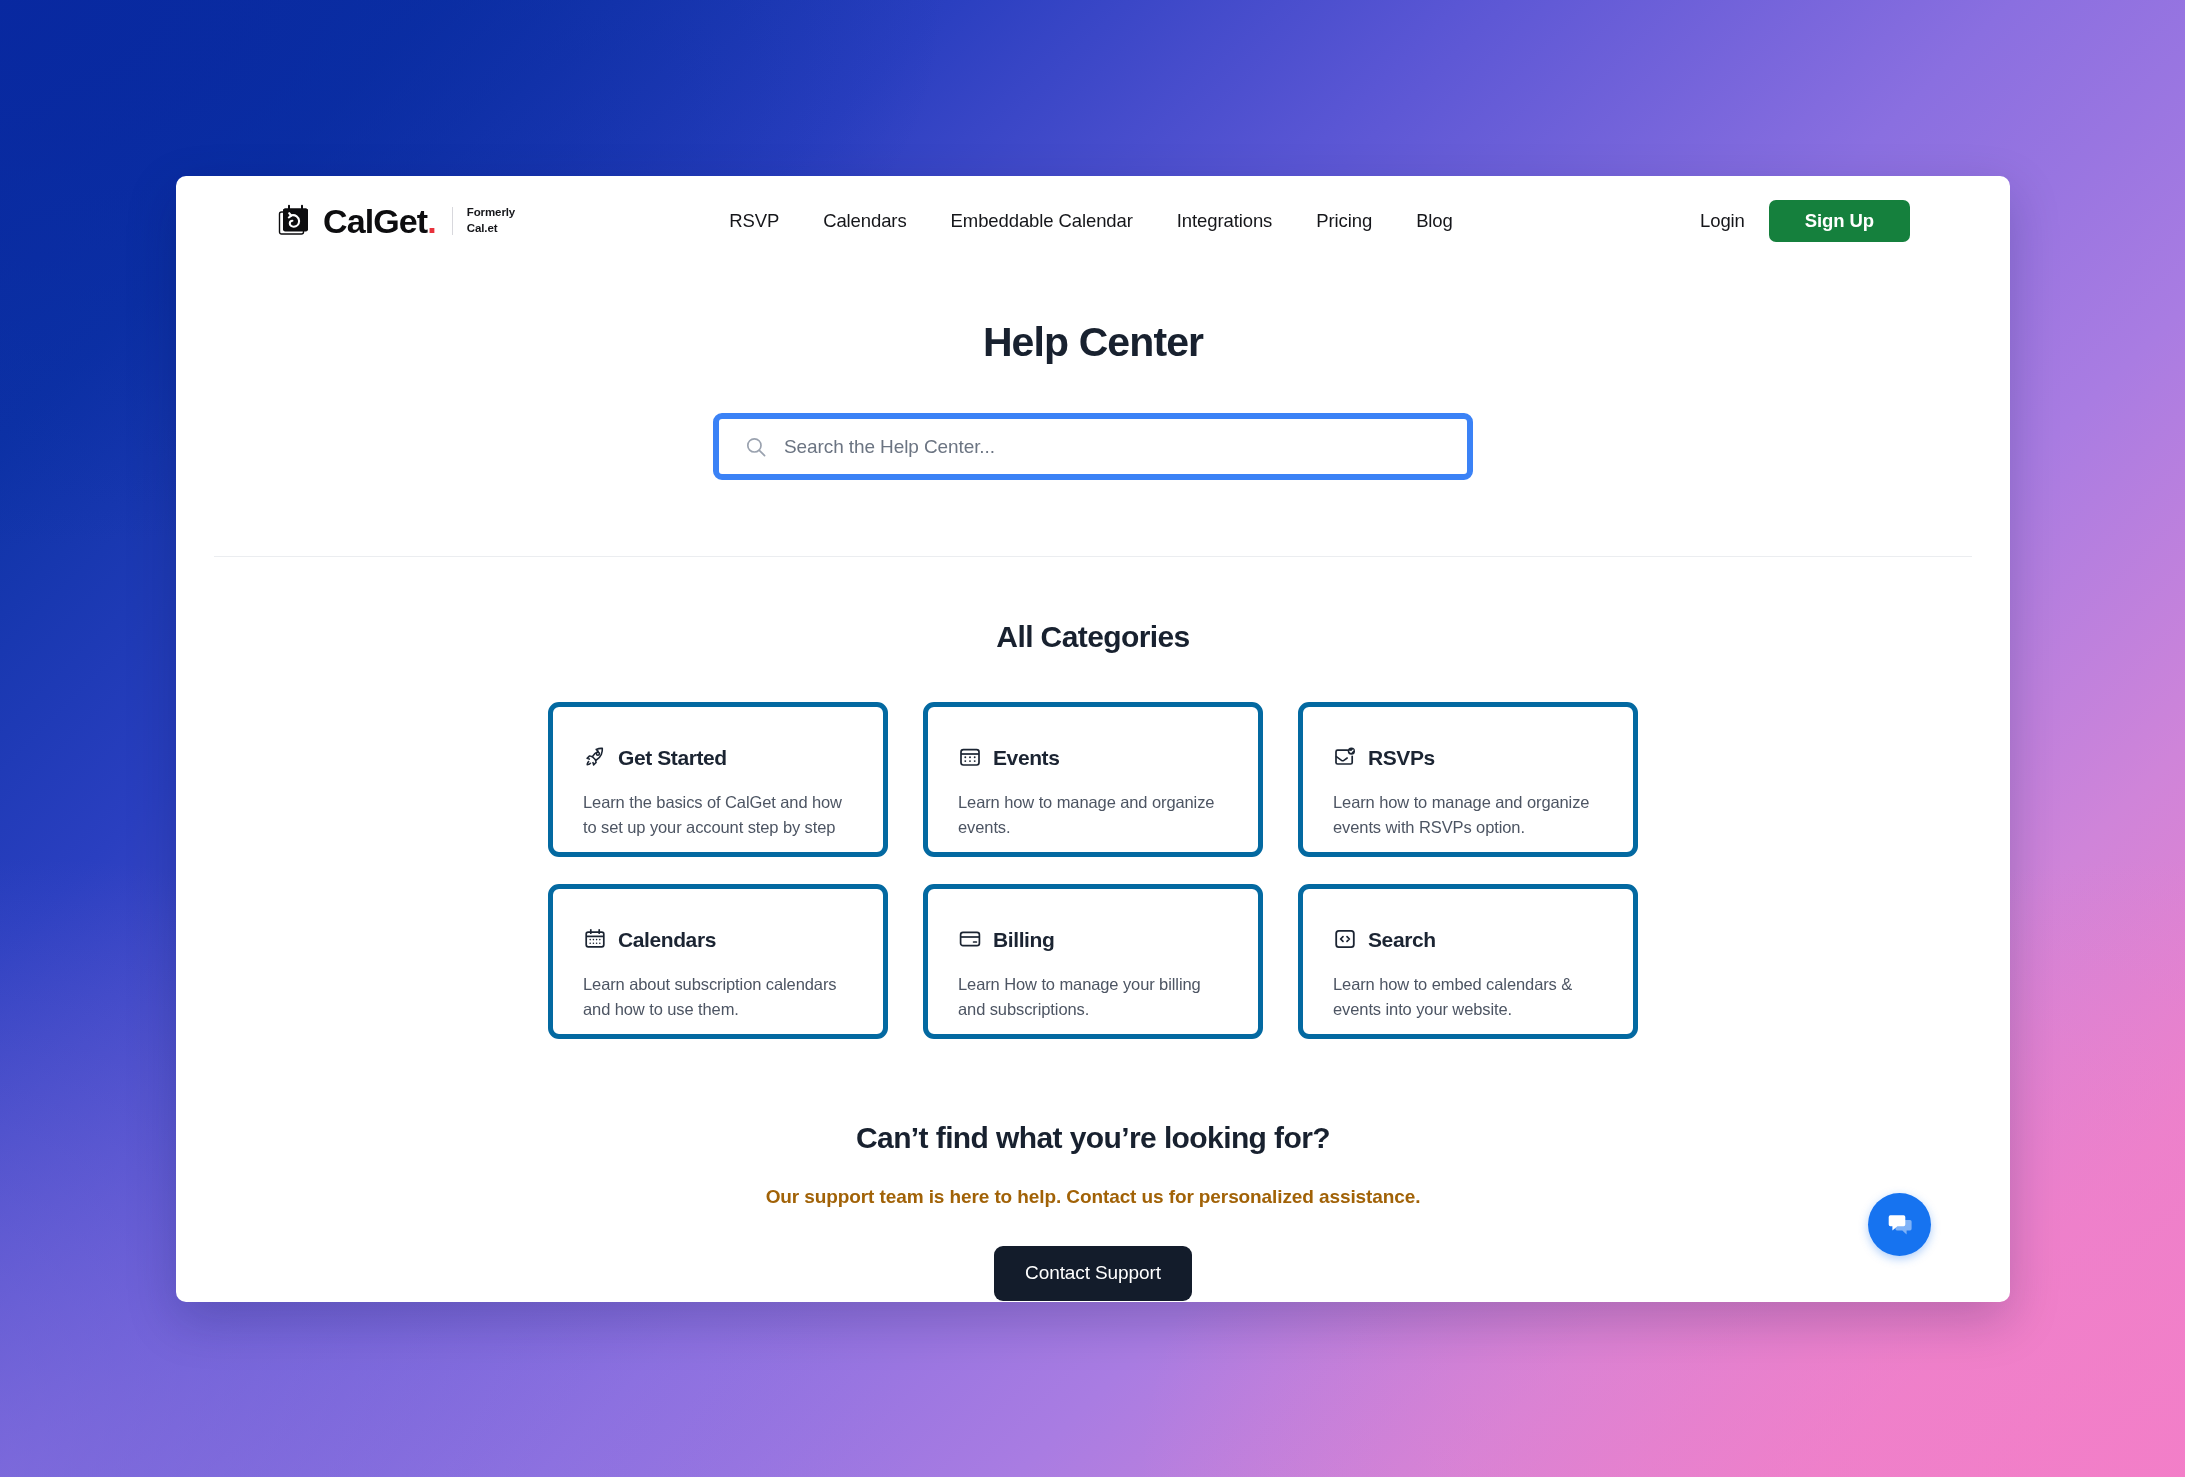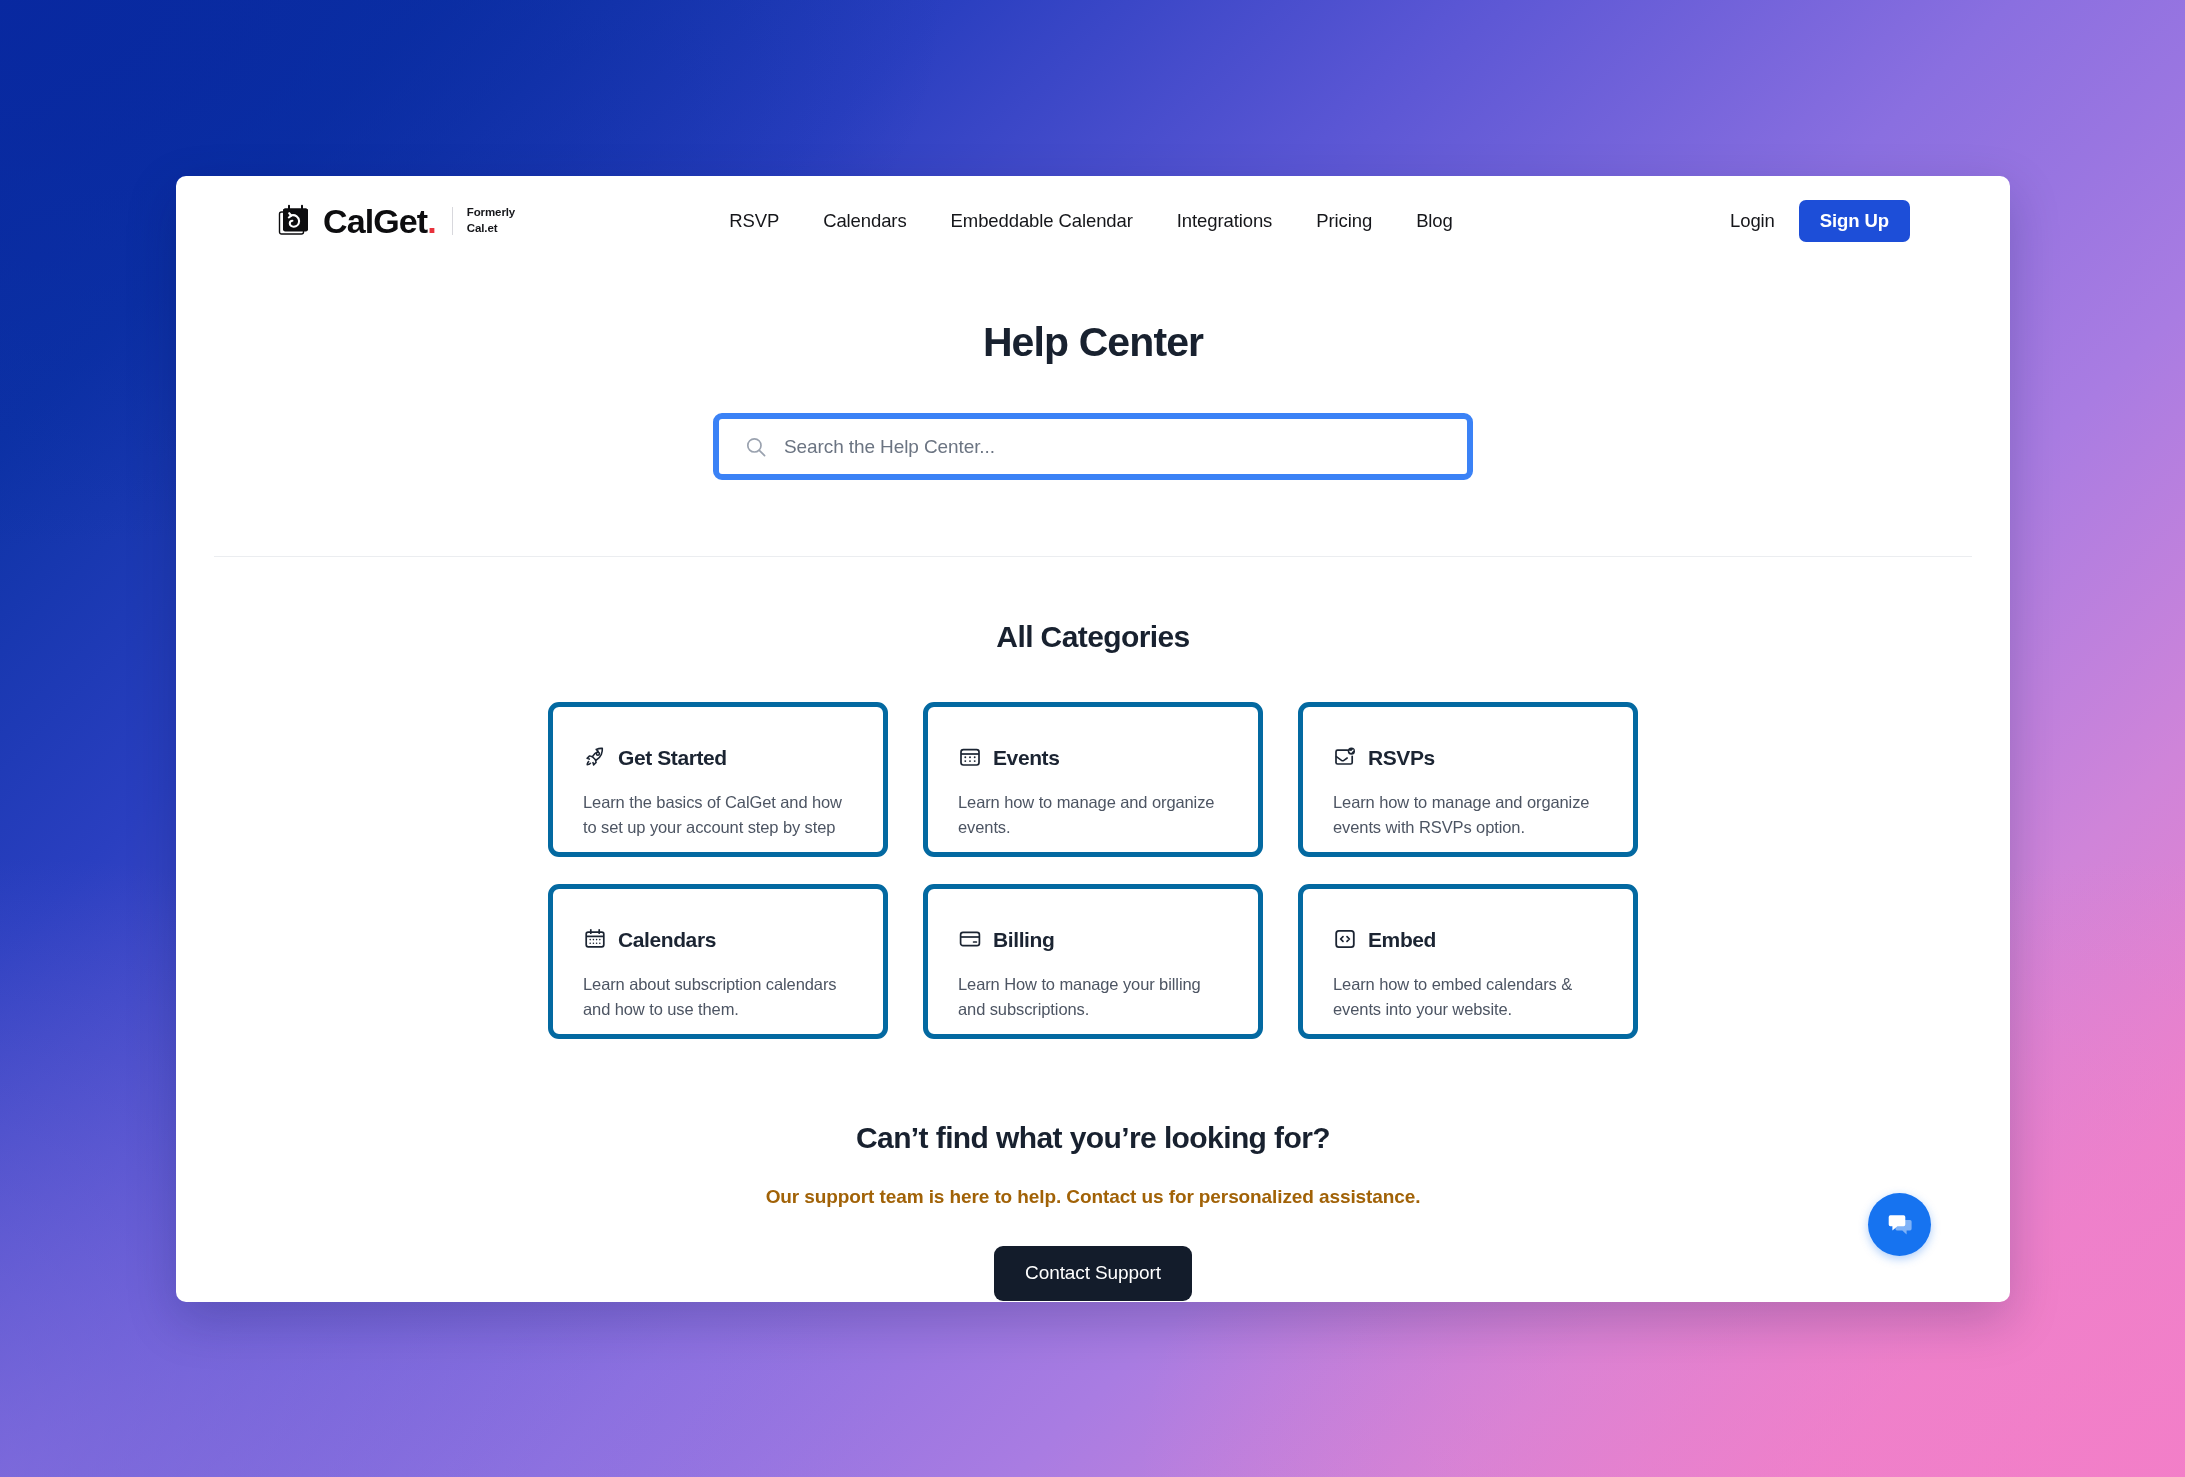--- a/index.html
+++ b/index.html
@@ -123,27 +123,27 @@
 
   .login-link {
     font-size: 18.5px;
     font-weight: 500;
     color: #15161a;
     cursor: pointer;
     letter-spacing: -0.1px;
   }
 
   .signup-button {
-    background: #1d4ed8;
+    background: #15803d;
     color: #ffffff;
     font-size: 18.5px;
     font-weight: 600;
     border: none;
     border-radius: 7px;
-    padding: 11px 21px;
+    padding: 11px 36px;
     cursor: pointer;
     font-family: inherit;
     letter-spacing: -0.1px;
     line-height: 1.1;
   }
 
   
   .hero {
     padding-top: 53px;
     text-align: center;
@@ -457,21 +457,21 @@
 
       <div class="category-card">
         <div class="card-head">
           <span class="card-icon">
             <svg viewBox="0 0 24 24" width="24" height="24" aria-hidden="true">
               <rect x="3.2" y="3.8" width="17.6" height="16.4" rx="2.6" fill="none" stroke="#1b2432" stroke-width="1.8"></rect>
               <path d="M10 9.6 7.6 12 10 14.4" fill="none" stroke="#1b2432" stroke-width="1.7" stroke-linecap="round" stroke-linejoin="round"></path>
               <path d="M14 9.6 16.4 12 14 14.4" fill="none" stroke="#1b2432" stroke-width="1.7" stroke-linecap="round" stroke-linejoin="round"></path>
             </svg>
           </span>
-          <span class="card-title">Embed</span>
+          <span class="card-title">Search</span>
         </div>
         <p class="card-desc">Learn how to embed calendars &amp; events into your website.</p>
       </div>
 
     </div>
   </section>
 
   <section class="cta">
     <h2 class="cta-title">Can’t find what you’re looking for?</h2>
     <p class="cta-sub">Our support team is here to help. Contact us for personalized assistance.</p>

